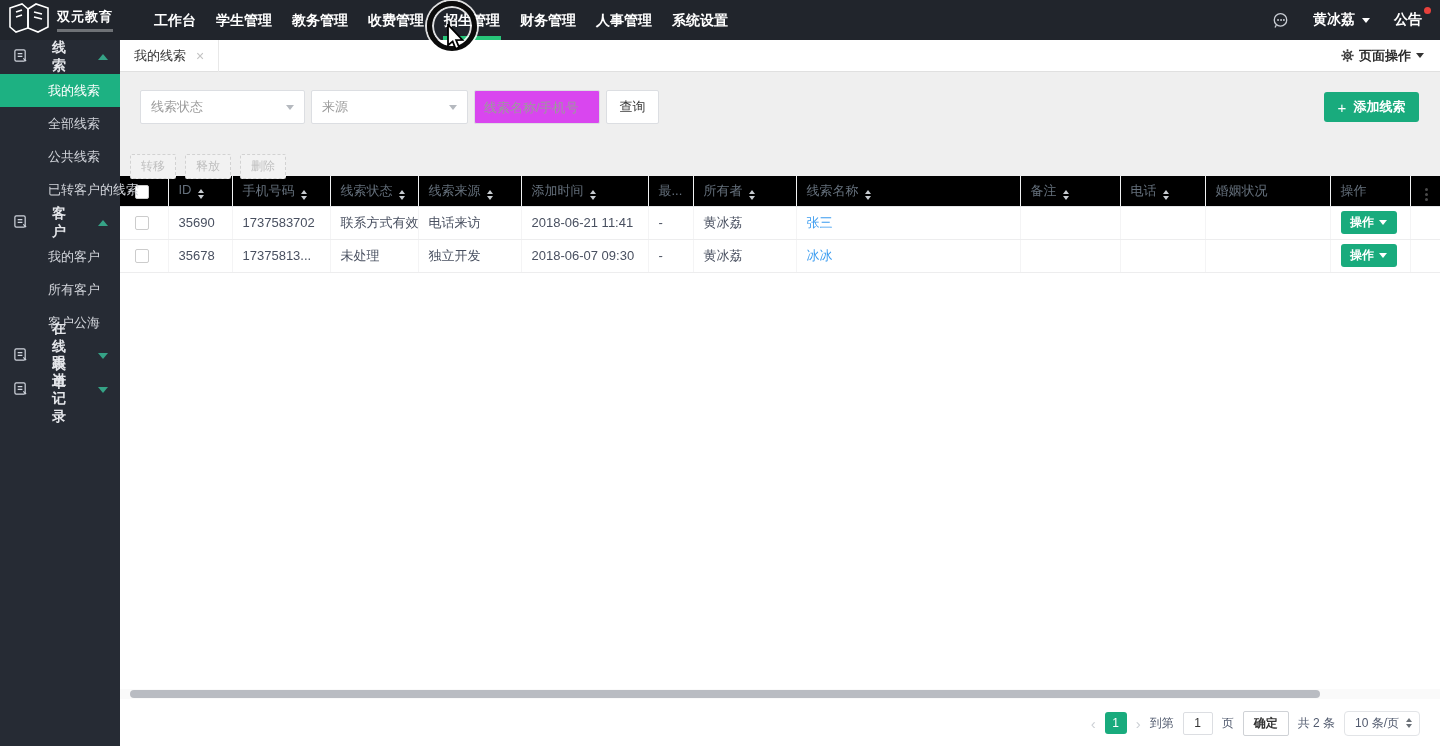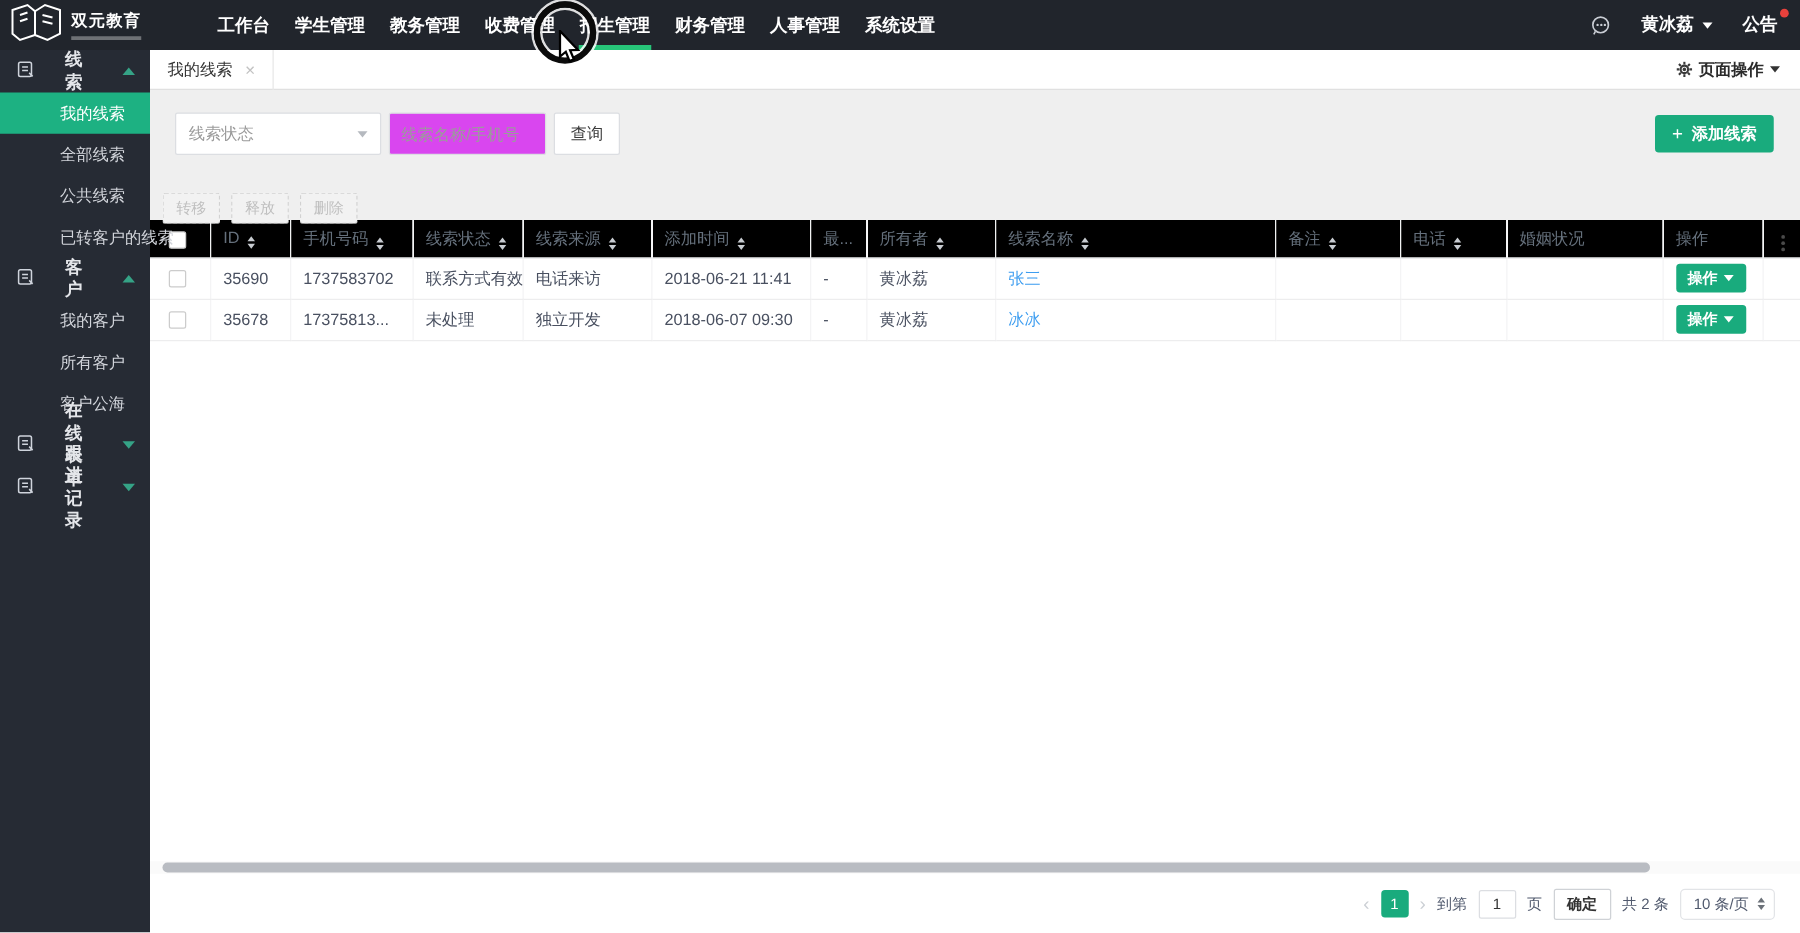--- a/index.html
+++ b/index.html
@@ -1,20 +1,20 @@
 <!DOCTYPE html>
 <html><head>
 <meta charset="utf-8">
 <style>
   * { margin:0; padding:0; box-sizing:border-box; }
   html,body { width:1440px; height:746px; overflow:hidden; font-family:"Liberation Sans","DejaVu Sans",sans-serif; background:#fff; }
   body { position:relative; }
 
   
-  .nav { position:absolute; top:0; left:0; right:0; height:40px; background:#21252c; display:flex; align-items:center; color:#fff; z-index:5;gap:20px; }
+  .nav { position:absolute; top:0; left:0; right:0; height:40px; background:#21252c; display:flex; align-items:center; color:#fff; z-index:5; }
   .logo { display:flex; align-items:center; gap:7px; padding-left:8px; width:140px; flex:none; }
   .logo-text { display:flex; flex-direction:column; gap:3px; }
   .logo-name { font-size:13px; font-weight:bold; color:#fff; letter-spacing:1px; white-space:nowrap; }
   .logo-sub { width:56px; height:3px; background:rgba(255,255,255,.35); }
   .nav-items { display:flex; margin-left:4px; }
   .nav-item { padding:0 10px; height:40px; line-height:40px; font-size:14px; font-weight:bold; position:relative; cursor:pointer; white-space:nowrap; }
   .nav-item.active::after { content:""; position:absolute; left:9px; right:9px; bottom:0; height:4px; background:#27c579; }
   .nav-right { margin-left:auto; display:flex; align-items:center; gap:24px; padding-right:18px; font-size:14px; font-weight:bold; }
   .nav-user { display:flex; align-items:center; gap:7px; cursor:pointer; }
   .nav-notice { position:relative; cursor:pointer; }
@@ -229,20 +229,24 @@
       </span>
       <span>页面操作</span>
       <i class="tri tri-down-k"></i>
     </div>
   </div>
 
   <div class="gray">
     <div class="filter-row">
       <div class="select">
         <span>线索状态</span>
+        <i class="tri tri-down-gr"></i>
+      </div>
+      <div class="select src">
+        <span>来源</span>
         <i class="tri tri-down-gr"></i>
       </div>
       <input class="tinput" type="text" placeholder="线索名称/手机号" style="">
       <button class="btn-query">查询</button>
     </div>
     <button class="btn-add">
       <span class="plus">+</span>
       <span>添加线索</span>
     </button>
     <div class="bulk-row">

